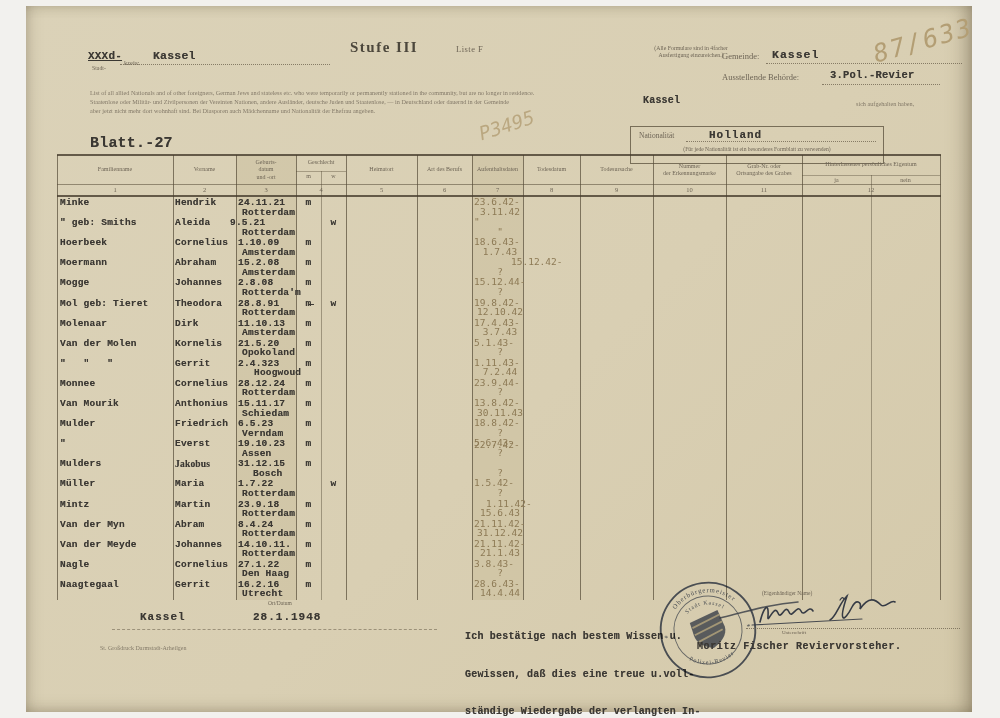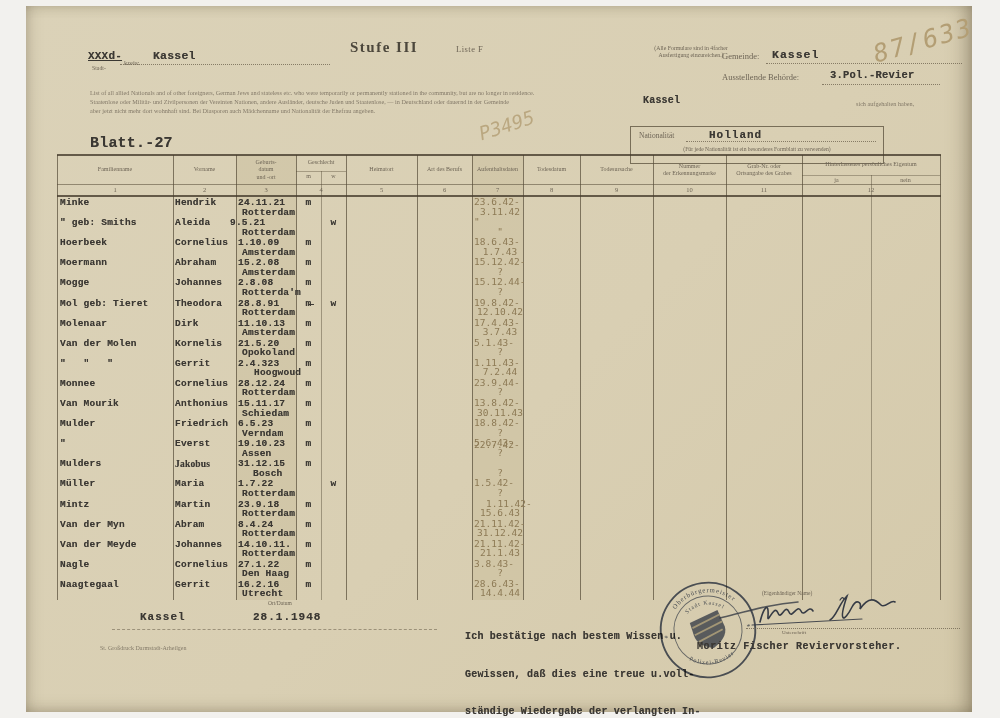--- a/index.html
+++ b/index.html
@@ -150,21 +150,21 @@
       <div class="cell typed" style="left: 238px; top: 238.2px; width: 58px; height: 10px;">1.10.09</div>
       <div class="cell typed" style="left: 242px; top: 247.7px; width: 58px; height: 10px;">Amsterdam</div>
       <div class="cell typed ctr" style="left: 296px; top: 238.2px; width: 25px; height: 10px;">m</div>
       <div class="cell pencil" style="left: 474px; top: 237.2px; width: 52px; height: 10px;">18.6.43-</div>
       <div class="cell pencil ctr" style="left: 476px; top: 246.7px; width: 48px; height: 10px;">1.7.43</div>
       <div class="cell typed" style="left: 60px; top: 258.3px; width: 112px; height: 10px;">Moermann</div>
       <div class="cell typed" style="left: 175px; top: 258.3px; width: 60px; height: 10px;">Abraham</div>
       <div class="cell typed" style="left: 238px; top: 258.3px; width: 58px; height: 10px;">15.2.08</div>
       <div class="cell typed" style="left: 242px; top: 267.8px; width: 58px; height: 10px;">Amsterdam</div>
       <div class="cell typed ctr" style="left: 296px; top: 258.3px; width: 25px; height: 10px;">m</div>
-      <div class="cell pencil" style="left: 474px; top: 257.3px; width: 52px; height: 10px;">15.12.42-</div>
+      <div class="cell pencil" style="left: 474px; top: 257.3px; width: 52px; height: 10px; padding-left: 37px;">15.12.42-</div>
       <div class="cell pencil ctr" style="left: 476px; top: 266.8px; width: 48px; height: 10px;">?</div>
       <div class="cell typed" style="left: 60px; top: 278.4px; width: 112px; height: 10px;">Mogge</div>
       <div class="cell typed" style="left: 175px; top: 278.4px; width: 60px; height: 10px;">Johannes</div>
       <div class="cell typed" style="left: 238px; top: 278.4px; width: 58px; height: 10px;">2.8.08</div>
       <div class="cell typed" style="left: 242px; top: 287.9px; width: 58px; height: 10px;">Rotterda'm</div>
       <div class="cell typed ctr" style="left: 296px; top: 278.4px; width: 25px; height: 10px;">m</div>
       <div class="cell pencil" style="left: 474px; top: 277.4px; width: 52px; height: 10px;">15.12.44-</div>
       <div class="cell pencil ctr" style="left: 476px; top: 286.9px; width: 48px; height: 10px;">?</div>
       <div class="cell typed" style="left: 60px; top: 298.5px; width: 112px; height: 10px;">Mol geb: Tieret</div>
       <div class="cell typed" style="left: 175px; top: 298.5px; width: 60px; height: 10px;">Theodora</div>

